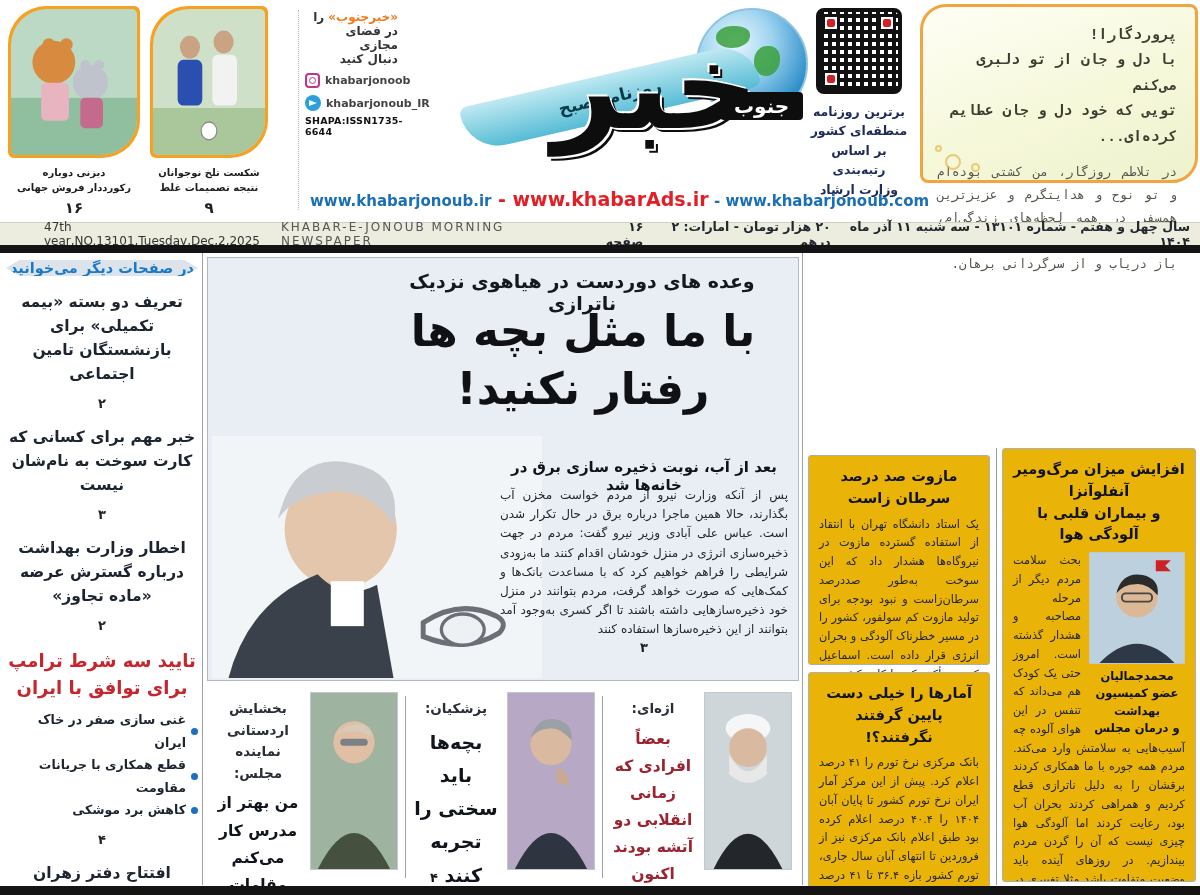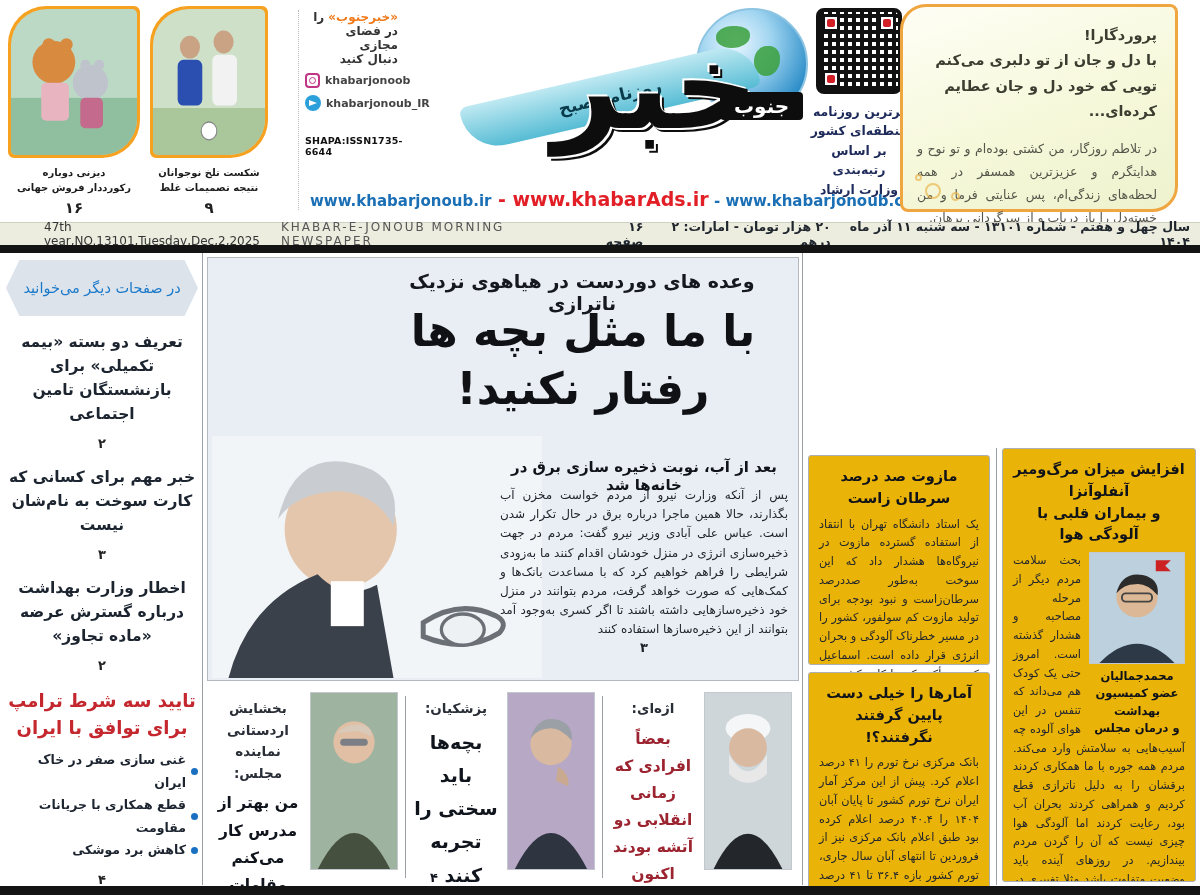--- a/index.html
+++ b/index.html
@@ -19,21 +19,21 @@
 
   .social { width:100px; font-size:12px; font-weight:bold; color:#333; border-left:1px dotted #bbb; padding-left:6px;}
   .social .brand { color:#f07a1b; }
   .social-row { display:flex; align-items:center; gap:5px; margin-top:7px; direction:ltr; justify-content:flex-start;}
   .social-handle { font-size:11px; font-weight:bold; color:#444; }
   .ig-icon { width:15px; height:15px; border:2px solid #c13584; border-radius:4px; position:relative; flex:0 0 auto;}
   .ig-icon::after { content:""; position:absolute; inset:2px; border:1.5px solid #c13584; border-radius:50%; }
   .tg-icon { width:16px; height:16px; background:#2ba0da; border-radius:50%; position:relative; flex:0 0 auto;}
   .tg-icon::after { content:""; position:absolute; left:4px; top:5px; width:0; height:0;
       border-left:8px solid #fff; border-top:3px solid transparent; border-bottom:3px solid transparent; }
-  .issn { margin-top:24px; font-size:9.5px; letter-spacing:.2px; color:#111; direction:ltr; text-align:left;}
+  .issn { margin-top:4px; font-size:9.5px; letter-spacing:.2px; color:#111; direction:ltr; text-align:left;}
 
   .globe { width:112px; height:112px; border-radius:50%;
       background:radial-gradient(circle at 35% 30%, #eaf6ff 0%, #9fd4f0 35%, #2f8fc9 75%, #15679d 100%);
       position:relative; overflow:hidden; border:2px solid #8cc4e2;}
   .globe i { position:absolute; background:#3aa03c; border-radius:50% 40% 55% 45%; opacity:.85;}
   .ribbon { position:absolute; left:58px; top:74px; width:300px; height:46px;
       background:linear-gradient(#bfe9f2,#56bcd4); border-radius:8px 40px 8px 40px;
       transform:rotate(-13deg); display:flex; align-items:center; justify-content:center;
       color:#083a4a; font-size:17px; font-weight:bold; }
   .logo-name { font-size:118px; font-weight:bold; color:#0d0d0d; line-height:1;
@@ -60,21 +60,21 @@
   .prayer .bubble { position:absolute; border:2px solid #e9b54d; border-radius:50%; opacity:.7;}
 
   
   .dateline { background:#eceddf; border-top:1px solid #cfd0c2; display:flex; align-items:center;
       justify-content:space-between; direction:ltr; padding:0 10px; font-size:12px; color:#333;}
   .dateline .fa { direction:rtl; font-weight:bold; color:#20262e; font-size:12.5px;}
   .black-bar { background:#141414; }
 
   
   .sb-banner { background:#dce3eb; clip-path:polygon(7% 0,93% 0,100% 50%,93% 100%,7% 100%,0 50%);
-      color:#1a79c9; font-weight:normal; font-size:14.5px; text-align:center; padding:20px 0; }
+      color:#1a79c9; font-weight:bold; font-size:14.5px; text-align:center; padding:0 0; }
   .sb-item { text-align:center; font-size:15.5px; font-weight:bold; line-height:1.55; color:#1c2430; margin-top:14px;}
   .sb-item.red { color:#c4272e; font-size:18px; line-height:1.5;}
   .sb-page { text-align:center; font-size:13px; font-weight:bold; color:#222; margin-top:10px;}
   .sb-bullets { margin-top:8px; }
   .sb-bullet { display:flex; align-items:center; justify-content:flex-start; gap:5px;
       font-size:12.5px; font-weight:bold; color:#1c2430; line-height:1.8; }
   .sb-bullet .dot { width:7px; height:7px; border-radius:50%; background:#1a6fc0; flex:0 0 auto;}
 
   
   .main-box { background:#e9eef4; border:1px solid #b3b9bf; }
@@ -200,21 +200,21 @@
     </div>
     <div class="qr-caption">
       <div>برترین روزنامه</div>
       <div>منطقه‌ای کشور</div>
       <div>بر اساس</div>
       <div>رتبه‌بندی</div>
       <div>وزارت ارشاد</div>
     </div>
   </div>
 
-  <div class="abs prayer" style="left:900px;top:4px;width:278px;height:208px;">
+  <div class="abs prayer" style="left:920px;top:4px;width:278px;height:179px;font-family:Liberation Mono, monospace;">
     <div class="prayer-title">
       <div>پروردگارا!</div>
       <div>با دل و جان از تو دلبری می‌کنم</div>
       <div>تویی که خود دل و جان عطایم کرده‌ای...</div>
     </div>
     <div class="prayer-body">در تلاطم روزگار، من کشتی بوده‌ام و تو نوح و هدایتگرم و عزیزترین همسفر در همه لحظه‌های زندگی‌ام، پس عنایتی فرما و من خسته‌دل را باز دریاب و از سرگردانی برهان.</div>
     <span class="bubble" style="left:22px;bottom:10px;width:16px;height:16px;"></span>
     <span class="bubble" style="left:48px;bottom:8px;width:9px;height:9px;"></span>
     <span class="bubble" style="left:12px;bottom:28px;width:7px;height:7px;"></span>
   </div>

